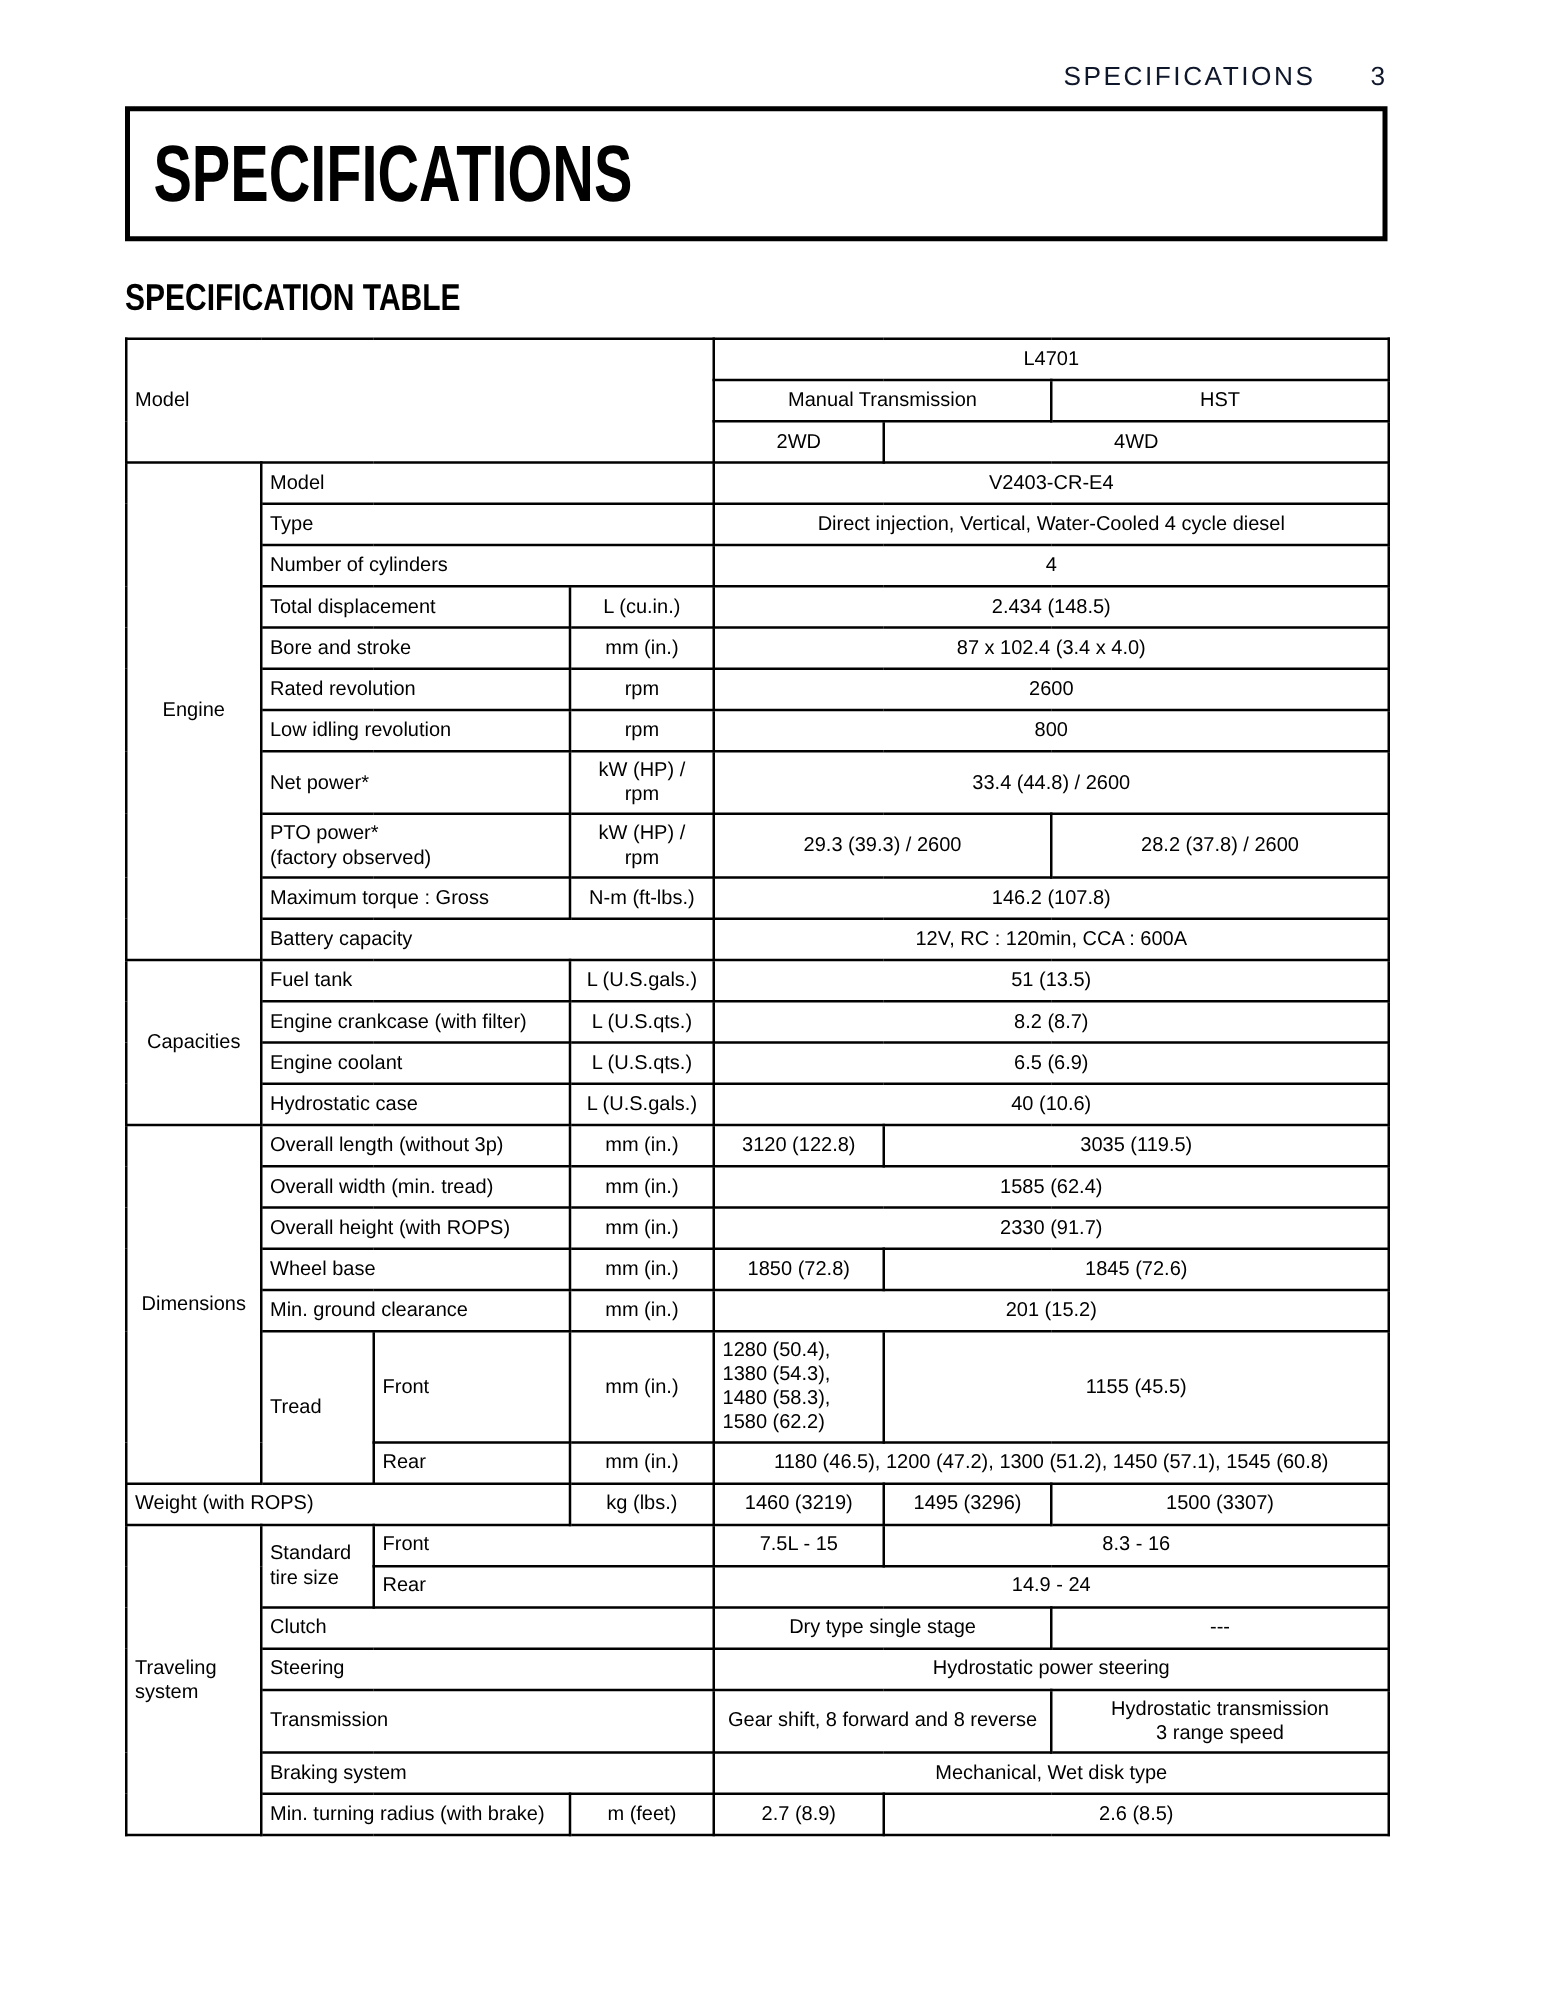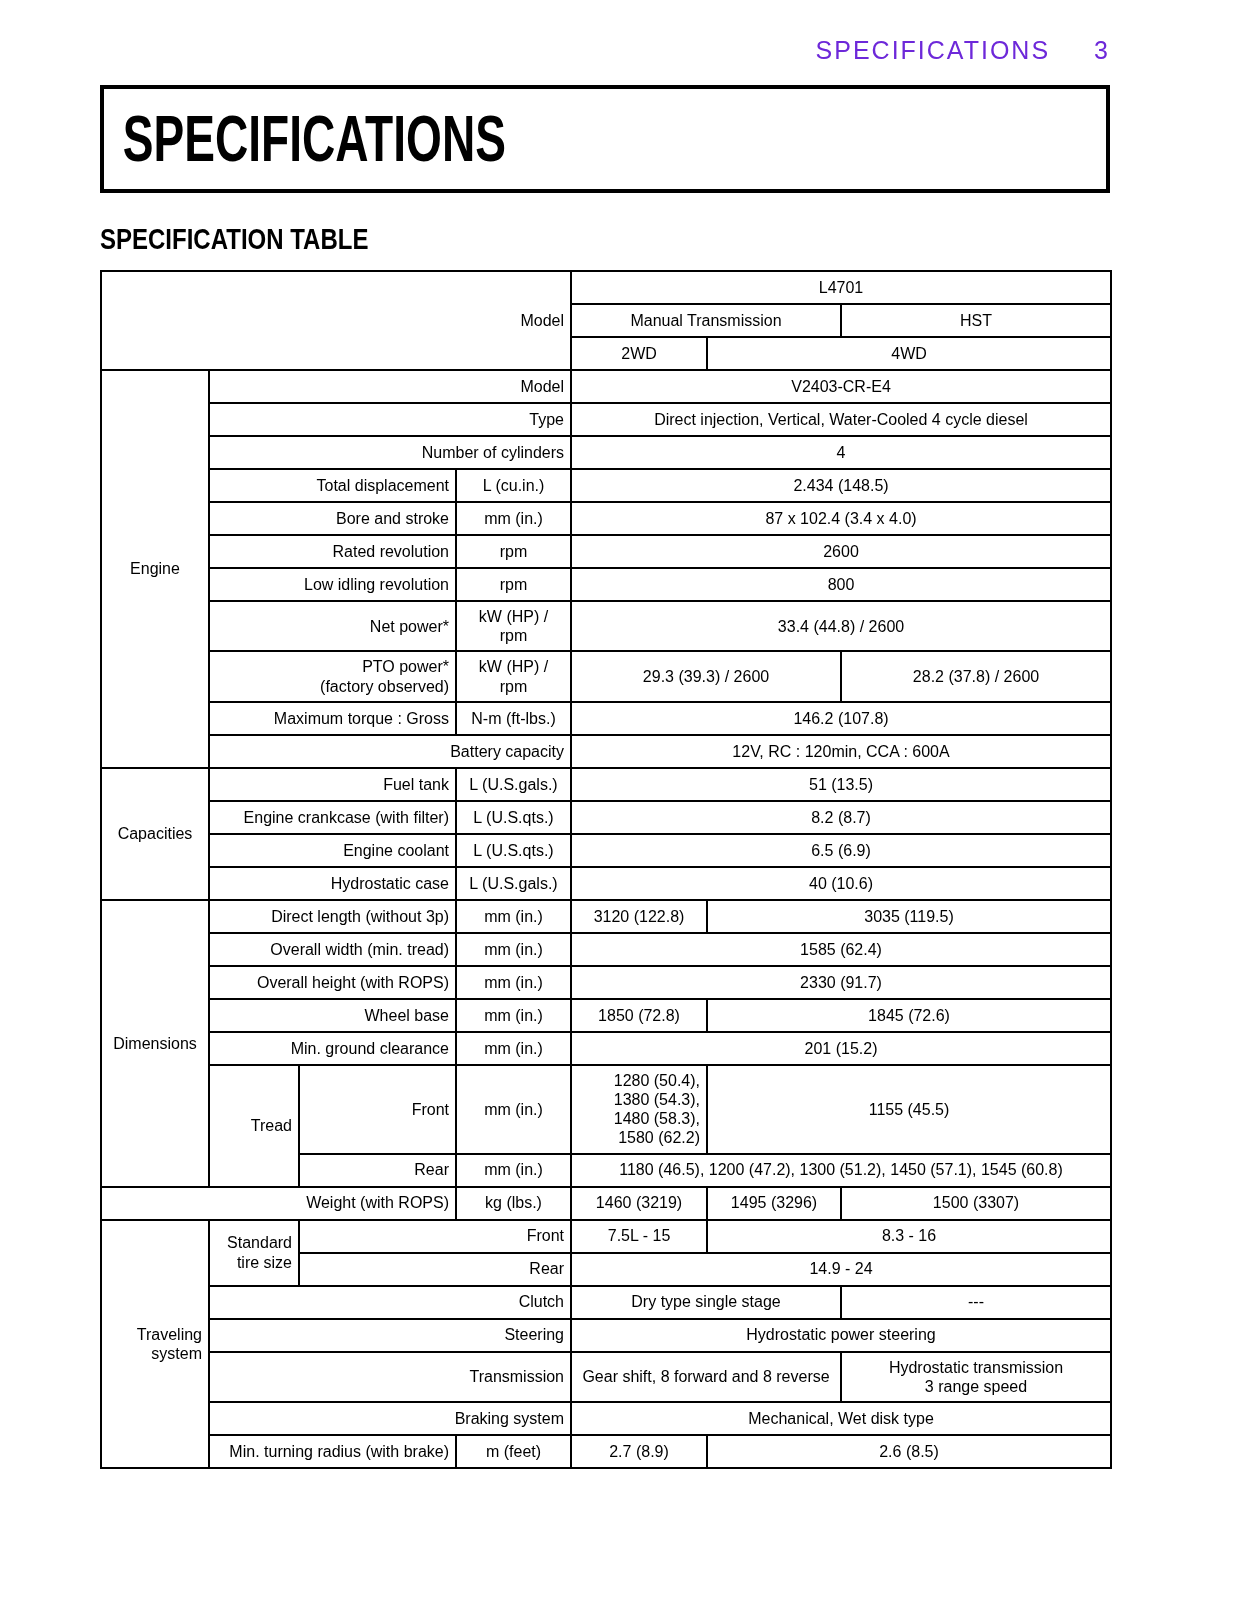--- a/index.html
+++ b/index.html
@@ -11,25 +11,25 @@
   }
   .page {
     position: relative;
     width: 1236px;
     height: 1600px;
     background: #ffffff;
     overflow: hidden;
   }
   .running-header {
     position: absolute;
-    top: 36px;
+    top: 50px;
     right: 128px;
-    font-size: 25px;
+    font-size: 21px;
     letter-spacing: 2px;
-    color: #6d28d9;
+    color: #0f172a;
     white-space: nowrap;
   }
   .running-header .pg {
     margin-left: 44px;
     letter-spacing: 0;
   }
   .title-box {
     position: absolute;
     left: 100px;
     top: 85px;
@@ -74,21 +74,21 @@
   table.spec-table td {
     border: 2px solid #000;
     font-size: 16px;
     line-height: 1.2;
     padding: 5px 6px;
     height: 21px;
     vertical-align: middle;
     overflow: hidden;
     color: #000;
   }
-  td.left   { text-align: right; padding-left: 8px; }
+  td.left   { text-align: left; padding-left: 8px; }
   td.center { text-align: center; }
   td.bold   { font-weight: normal; }
   td.pre    { white-space: pre-line; margin-top: 12px; }
   td.group  { text-align: center; }
 </style>
 </head>
 <body>
 
 <div class="page">
 
@@ -196,21 +196,21 @@
             <td class="center">L (U.S.qts.)</td>
             <td colspan="3" class="center">6.5 (6.9)</td>
           </tr>
           <tr>
             <td colspan="2" class="left">Hydrostatic case</td>
             <td class="center">L (U.S.gals.)</td>
             <td colspan="3" class="center">40 (10.6)</td>
           </tr>
           <tr>
             <td rowspan="7" class="group">Dimensions</td>
-            <td colspan="2" class="left">Direct length (without 3p)</td>
+            <td colspan="2" class="left">Overall length (without 3p)</td>
             <td class="center">mm (in.)</td>
             <td class="center">3120 (122.8)</td>
             <td colspan="2" class="center">3035 (119.5)</td>
           </tr>
           <tr>
             <td colspan="2" class="left">Overall width (min. tread)</td>
             <td class="center">mm (in.)</td>
             <td colspan="3" class="center">1585 (62.4)</td>
           </tr>
           <tr>

